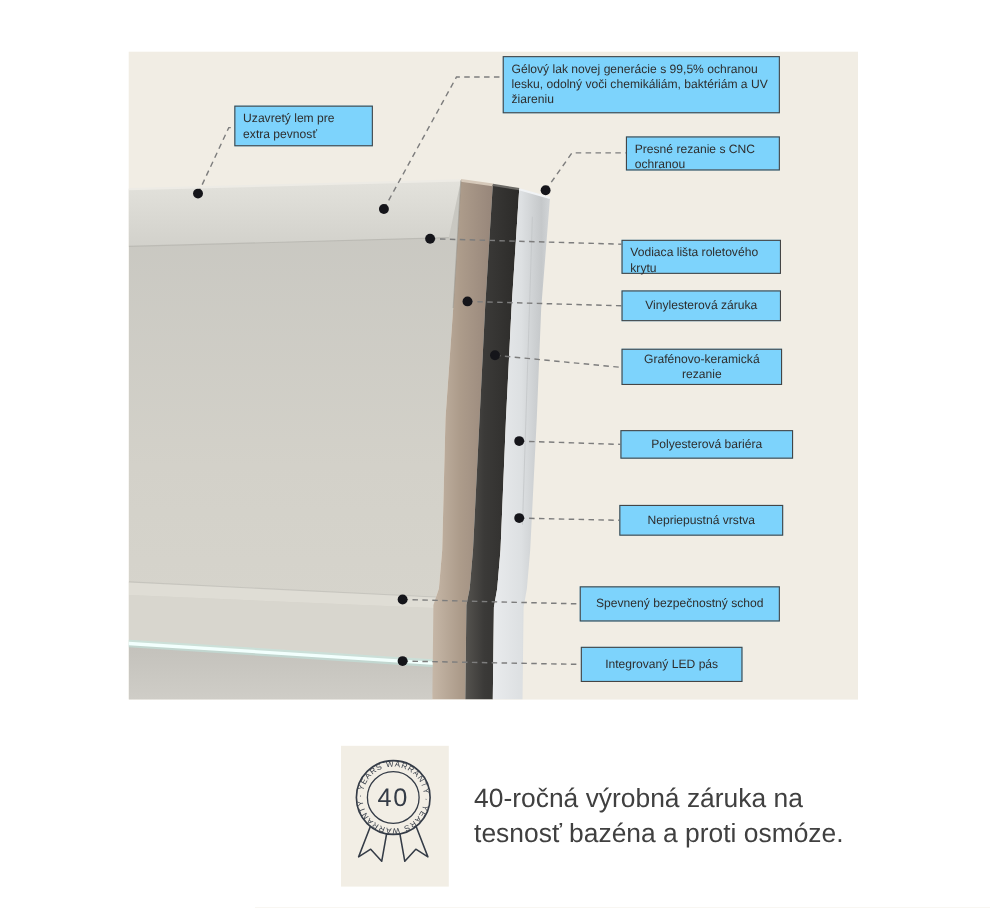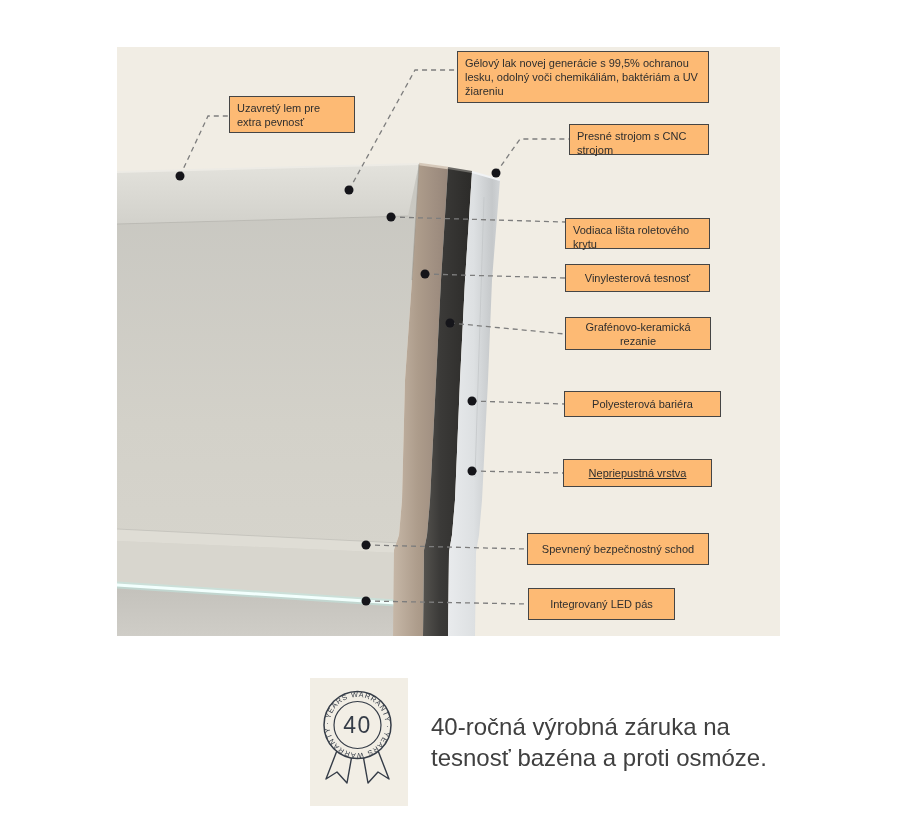--- a/index.html
+++ b/index.html
@@ -9,35 +9,35 @@
   }
   
   .figure{
     position:absolute;left:117px;top:47px;width:663px;height:589px;
     background:#f1ede4;
   }
   .figure svg.illustration{position:absolute;left:0;top:0;}
   
   .callout{
     position:absolute;box-sizing:border-box;
-    background:#fdba74;border:1px solid #454545;color:#2e2e2e;
+    background:#7dd3fc;border:1px solid #454545;color:#2e2e2e;
     font-size:11px;line-height:14px;padding:4px 7px;
   }
   .callout.center{
     display:flex;align-items:center;justify-content:center;
     text-align:center;padding:2px 4px;
   }
   #lbl-gel      {left:340px;top:  4px;width:252px;}
   #lbl-cnc      {left:452px;top: 77px;width:140px;height:31px;}
-  #lbl-rim      {left:112px;top: 49px;width:126px;height:37px;}
+  #lbl-rim      {left:96px;top: 49px;width:126px;height:37px;}
   #lbl-rail     {left:448px;top:171px;width:145px;height:31px;}
   #lbl-vinyl    {left:448px;top:217px;width:145px;height:28px;}
   #lbl-graphene {left:448px;top:270px;width:146px;height:33px;}
   #lbl-poly     {left:447px;top:344px;width:157px;height:26px;}
-  #lbl-imperm   {left:446px;top:412px;width:149px;height:28px;text-decoration:underline;}
+  #lbl-imperm   {left:446px;top:412px;width:149px;height:28px;}
   #lbl-step     {left:410px;top:486px;width:182px;height:32px;}
   #lbl-led      {left:411px;top:541px;width:147px;height:32px;}
   
   .badge-card{
     position:absolute;left:310px;top:678px;width:98px;height:128px;
     background:#f2eee5;
   }
   .warranty-text{
     position:absolute;left:431px;top:711px;width:372px;
     font-size:24px;line-height:31px;color:#404040;
@@ -133,24 +133,24 @@
       <circle cx="308" cy="227" r="4.5"></circle>
       <circle cx="333" cy="276" r="4.5"></circle>
       <circle cx="355" cy="354" r="4.5"></circle>
       <circle cx="355" cy="424" r="4.5"></circle>
       <circle cx="249" cy="498" r="4.5"></circle>
       <circle cx="249" cy="554" r="4.5"></circle>
     </g>
   </svg>
 
   <div class="callout" id="lbl-gel">Gélový lak novej generácie s 99,5% ochranou lesku, odolný voči chemikáliám, baktériám a UV žiareniu</div>
-  <div class="callout" id="lbl-cnc">Presné strojom s CNC strojom</div>
+  <div class="callout" id="lbl-cnc">Presné rezanie s CNC ochranou</div>
   <div class="callout" id="lbl-rim">Uzavretý lem pre extra pevnosť</div>
   <div class="callout" id="lbl-rail">Vodiaca lišta roletového krytu</div>
-  <div class="callout center" id="lbl-vinyl">Vinylesterová tesnosť</div>
+  <div class="callout center" id="lbl-vinyl">Vinylesterová záruka</div>
   <div class="callout center" id="lbl-graphene">Grafénovo-keramická rezanie</div>
   <div class="callout center" id="lbl-poly">Polyesterová bariéra</div>
   <div class="callout center" id="lbl-imperm">Nepriepustná vrstva</div>
   <div class="callout center" id="lbl-step">Spevnený bezpečnostný schod</div>
   <div class="callout center" id="lbl-led">Integrovaný LED pás</div>
 </div>
 
 <div class="badge-card">
   <svg width="98" height="128" viewBox="0 0 98 128">
     <g stroke="#353c47" stroke-width="1.4" fill="#f2eee5" stroke-linejoin="round">

